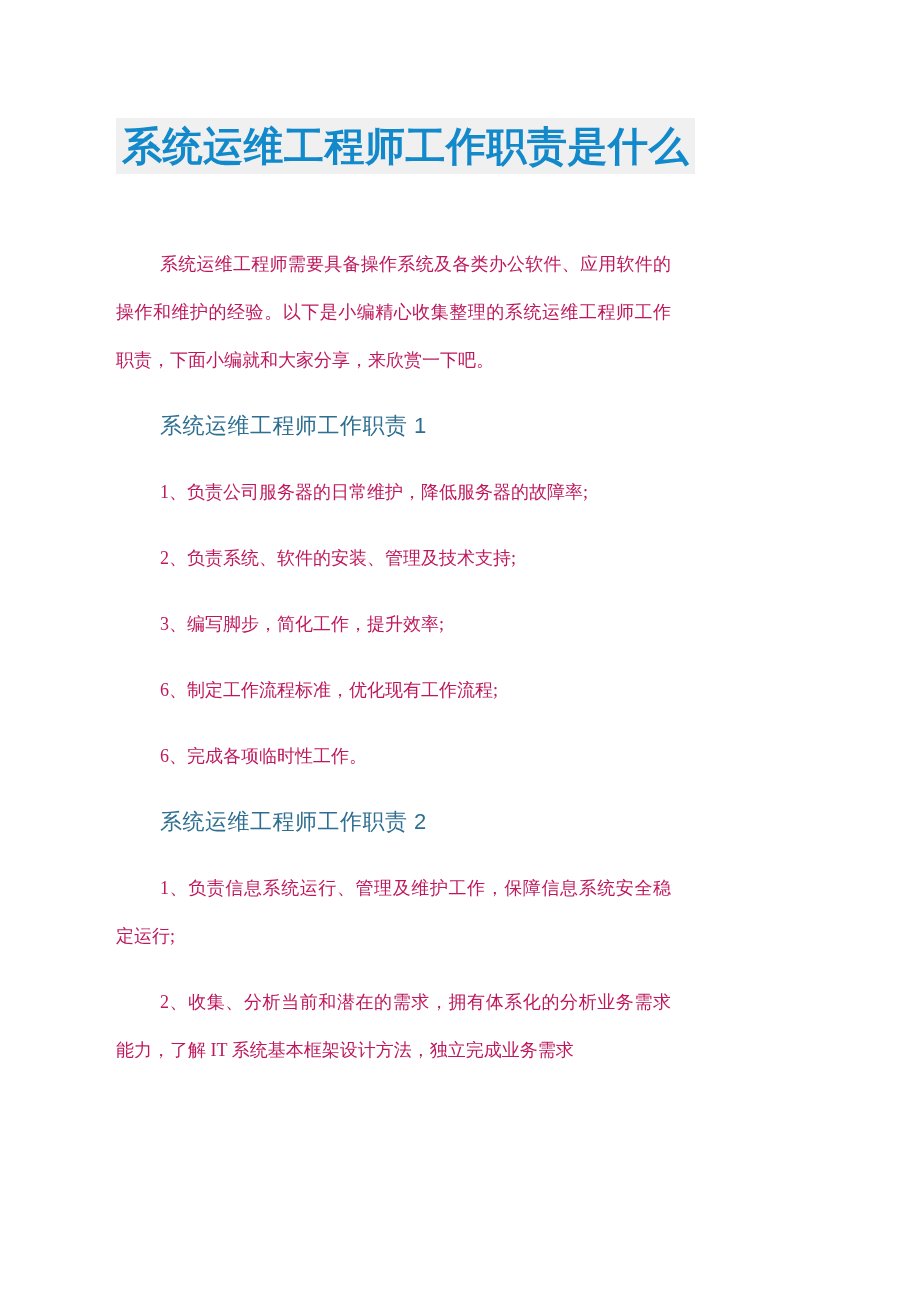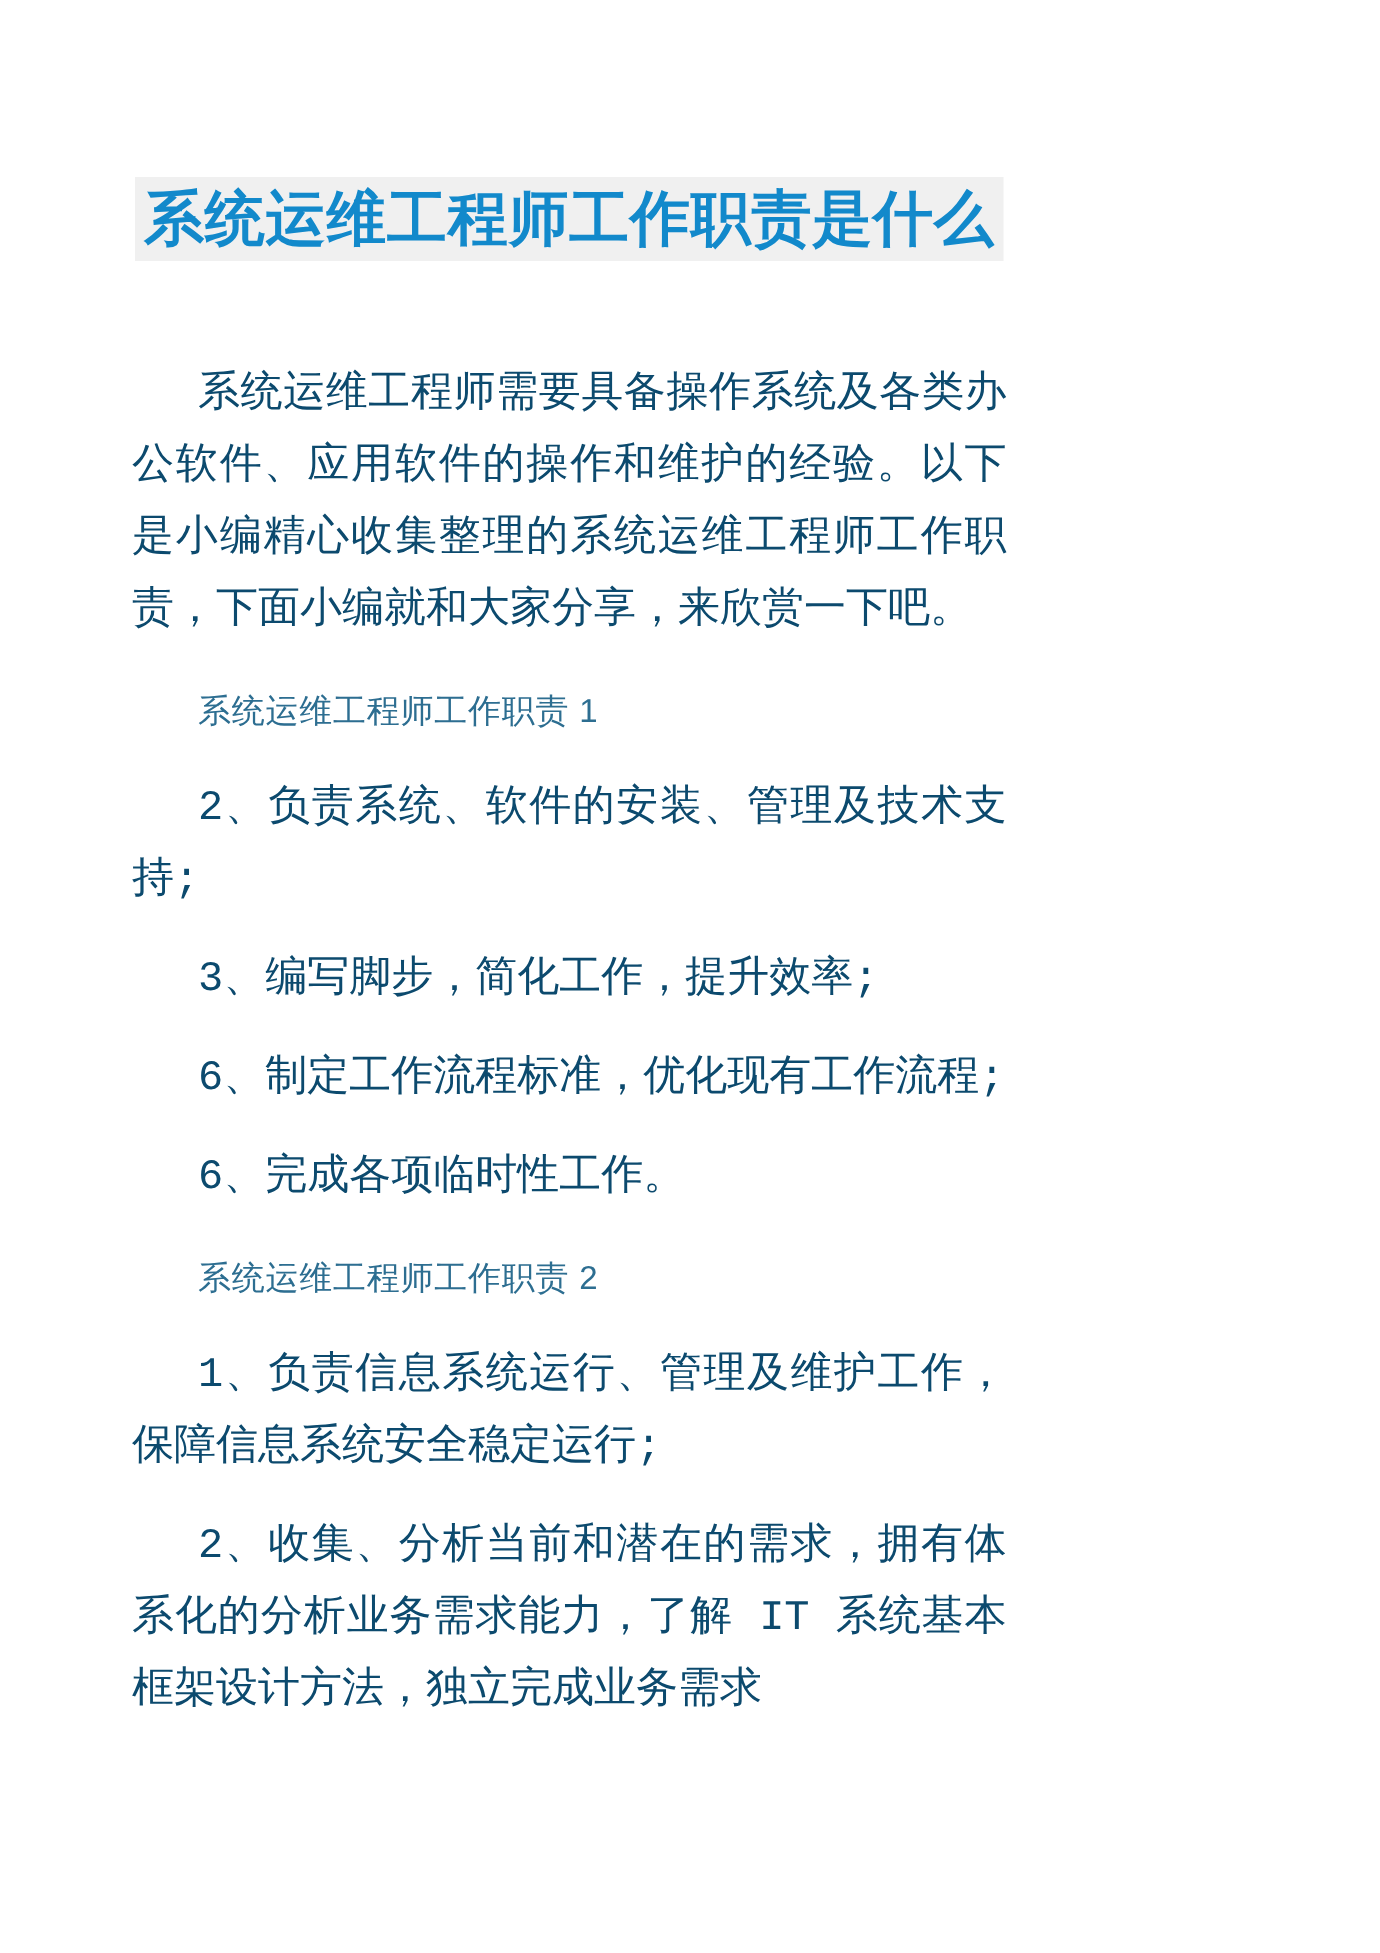--- a/index.html
+++ b/index.html
@@ -10,44 +10,44 @@
   body {
     width: 920px;
     height: 1302px;
     overflow: hidden;
     position: relative;
   }
   .page {
     box-sizing: border-box;
     width: 811px;
     height: 1302px;
-    padding: 118px 140px 0 88px;
+    padding: 118px 140px 0 116px;
     background: #ffffff;
   }
   .title-wrap {
     text-align: center;
     margin: 0 0 66px 0;
   }
   .doc-title {
     display: inline-block;
     background: #f0f0f0;
     color: #1289cb;
     font-family: "Liberation Sans", sans-serif;
     font-weight: bold;
     font-size: 40px;
     line-height: 56px;
     padding: 0 6px;
     letter-spacing: 0.5px;
     white-space: nowrap;
   }
   .body-par {
-    font-family: Liberation Mono, monospace;
-    font-size: 28px;
+    font-family: Liberation Serif, serif;
+    font-size: 18px;
     line-height: 48px;
-    color: #0c4a6e;
+    color: #be185d;
     text-align: justify;
     text-indent: 44px;
     margin: 0 0 18px 0;
   }
   .section-heading {
     font-family: "Liberation Sans", sans-serif;
     font-weight: normal;
     font-size: 22px;
     line-height: 48px;
     color: #2d6e91;
@@ -62,20 +62,21 @@
 <div class="page">
 
   <div class="title-wrap">
     <span class="doc-title">系统运维工程师工作职责是什么</span>
   </div>
 
   <p class="body-par">系统运维工程师需要具备操作系统及各类办公软件、应用软件的操作和维护的经验。以下是小编精心收集整理的系统运维工程师工作职责，下面小编就和大家分享，来欣赏一下吧。</p>
 
   <h2 class="section-heading">系统运维工程师工作职责 1</h2>
 
+  <p class="body-par">1、负责公司服务器的日常维护，降低服务器的故障率;</p>
   <p class="body-par">2、负责系统、软件的安装、管理及技术支持;</p>
   <p class="body-par">3、编写脚步，简化工作，提升效率;</p>
   <p class="body-par">6、制定工作流程标准，优化现有工作流程;</p>
   <p class="body-par">6、完成各项临时性工作。</p>
 
   <h2 class="section-heading">系统运维工程师工作职责 2</h2>
 
   <p class="body-par">1、负责信息系统运行、管理及维护工作，保障信息系统安全稳定运行;</p>
   <p class="body-par">2、收集、分析当前和潜在的需求，拥有体系化的分析业务需求能力，了解 IT 系统基本框架设计方法，独立完成业务需求</p>
 

